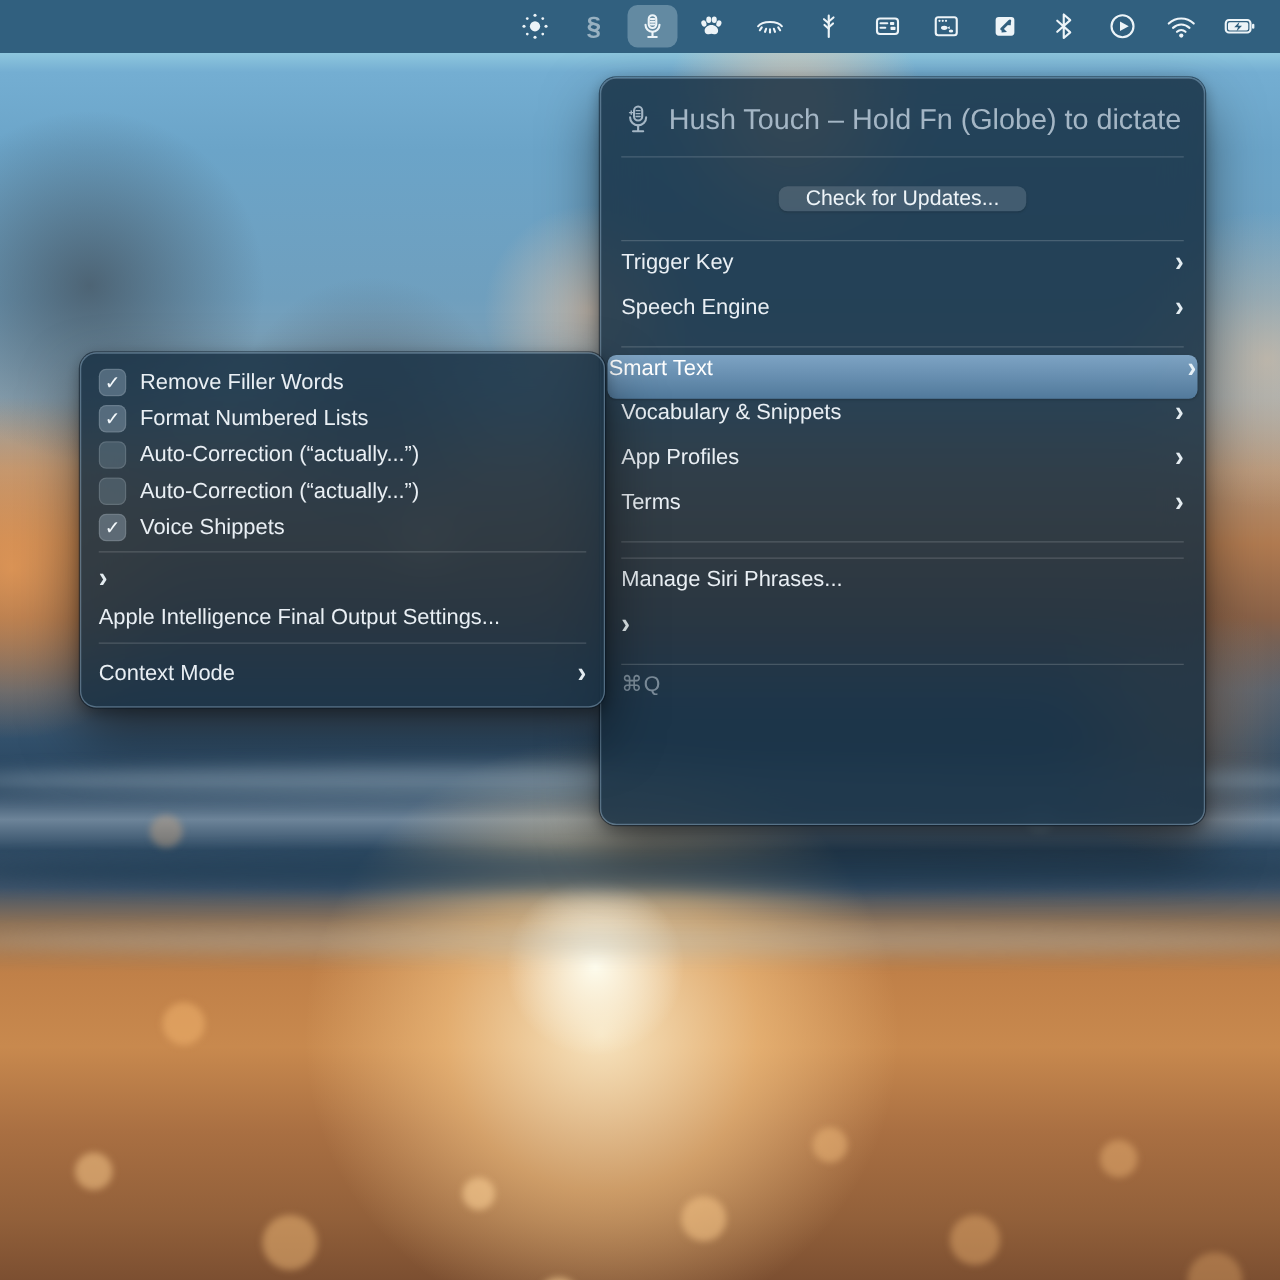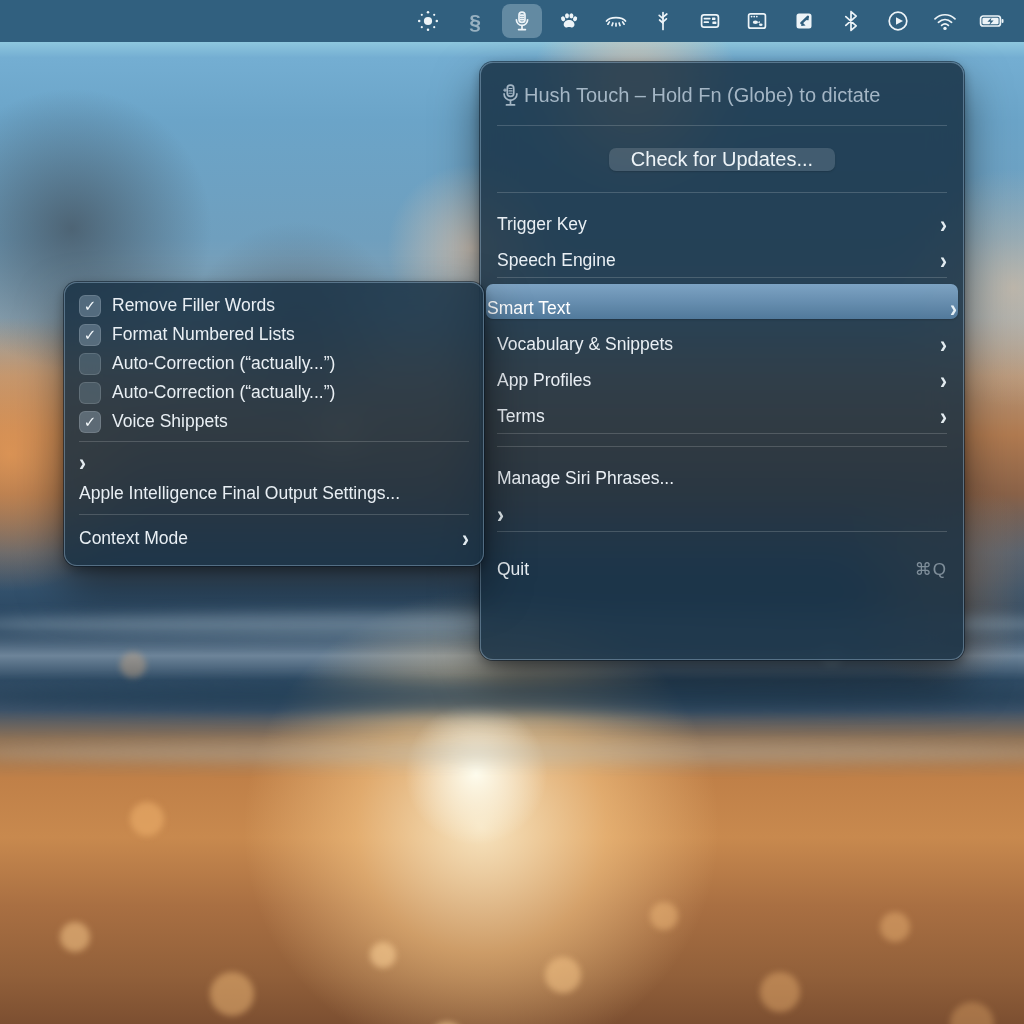--- a/index.html
+++ b/index.html
@@ -45,30 +45,30 @@
     background:rgba(23,47,66,0.84);
     backdrop-filter:blur(16px) saturate(1.15);
     -webkit-backdrop-filter:blur(16px) saturate(1.15);
     border-radius:13px;
     border:1.5px solid rgba(150,182,206,0.45);
     box-shadow:0 0 0 1px rgba(8,22,36,0.55), 0 22px 45px rgba(0,0,0,0.5), 0 4px 12px rgba(0,0,0,0.35);
     color:#e9eff4;
   }
   .main-menu{left:480px;top:62px;width:484px;height:598px;padding:8px 0;z-index:5;display:flex;flex-direction:column;}
   .submenu{left:64px;top:282px;width:420px;height:284px;padding:8px 0 10px 0;z-index:6;display:flex;flex-direction:column;}
-  .menu-header{display:flex;align-items:center;height:48px;padding:0 16px;color:#a4b6c5;font-size:20px;}
+  .menu-header{display:flex;align-items:center;gap:11px;height:48px;padding:0 16px;color:#a4b6c5;font-size:23px;}
   .update-row{height:54px;display:flex;align-items:center;justify-content:center;}
   .update-btn{
     background:rgba(255,255,255,0.14);border:none;border-radius:7px;color:#eef4f8;
-    font-size:20px;font-family:inherit;padding:0 22px;cursor:default;
+    font-size:17px;font-family:inherit;padding:0 22px;cursor:default;
     box-shadow:0 1px 2px rgba(0,0,0,0.18);
   }
   .sep{height:1px;background:rgba(255,255,255,0.17);margin:6px 16px;flex:0 0 auto;}
   .sep.sub{margin:5px 14px;}
-  .row{display:flex;align-items:flex-end;height:36px;padding:0 16px;font-size:17.5px;flex:0 0 auto;}
+  .row{display:flex;align-items:flex-start;height:36px;padding:0 16px;font-size:17.5px;flex:0 0 auto;}
   .row .label{flex:1;white-space:nowrap;}
   .row.quit{height:42px;}
   .chev{font-size:21px;font-weight:700;color:rgba(237,245,250,0.95);transform:scaleY(1.1);line-height:1;}
   .shortcut{color:rgba(226,236,244,0.48);font-size:17px;letter-spacing:1px;}
   .hl-wrap{padding:0 5px;flex:0 0 auto;}
   .row.highlight{
     border-radius:7px;height:35px;padding:0 1px;
     background:linear-gradient(180deg, rgba(140,180,214,0.85), rgba(88,131,168,0.85));
     box-shadow:0 1px 2px rgba(0,0,0,0.2);color:#ffffff;
   }
@@ -269,21 +269,20 @@
 
   <div class="row">
     <span class="label">Manage Siri Phrases...</span>
   </div>
   <div class="row">
     <span class="chev">›</span>
   </div>
   <div class="sep"></div>
 
   <div class="row quit">
-    <span class="label">Quit</span>
     <span class="shortcut">⌘Q</span>
   </div>
 </div>
 
 <div class="panel submenu">
   <div class="subrow">
     <span class="checkbox">✓</span>
     <span class="label">Remove Filler Words</span>
   </div>
   <div class="subrow">

